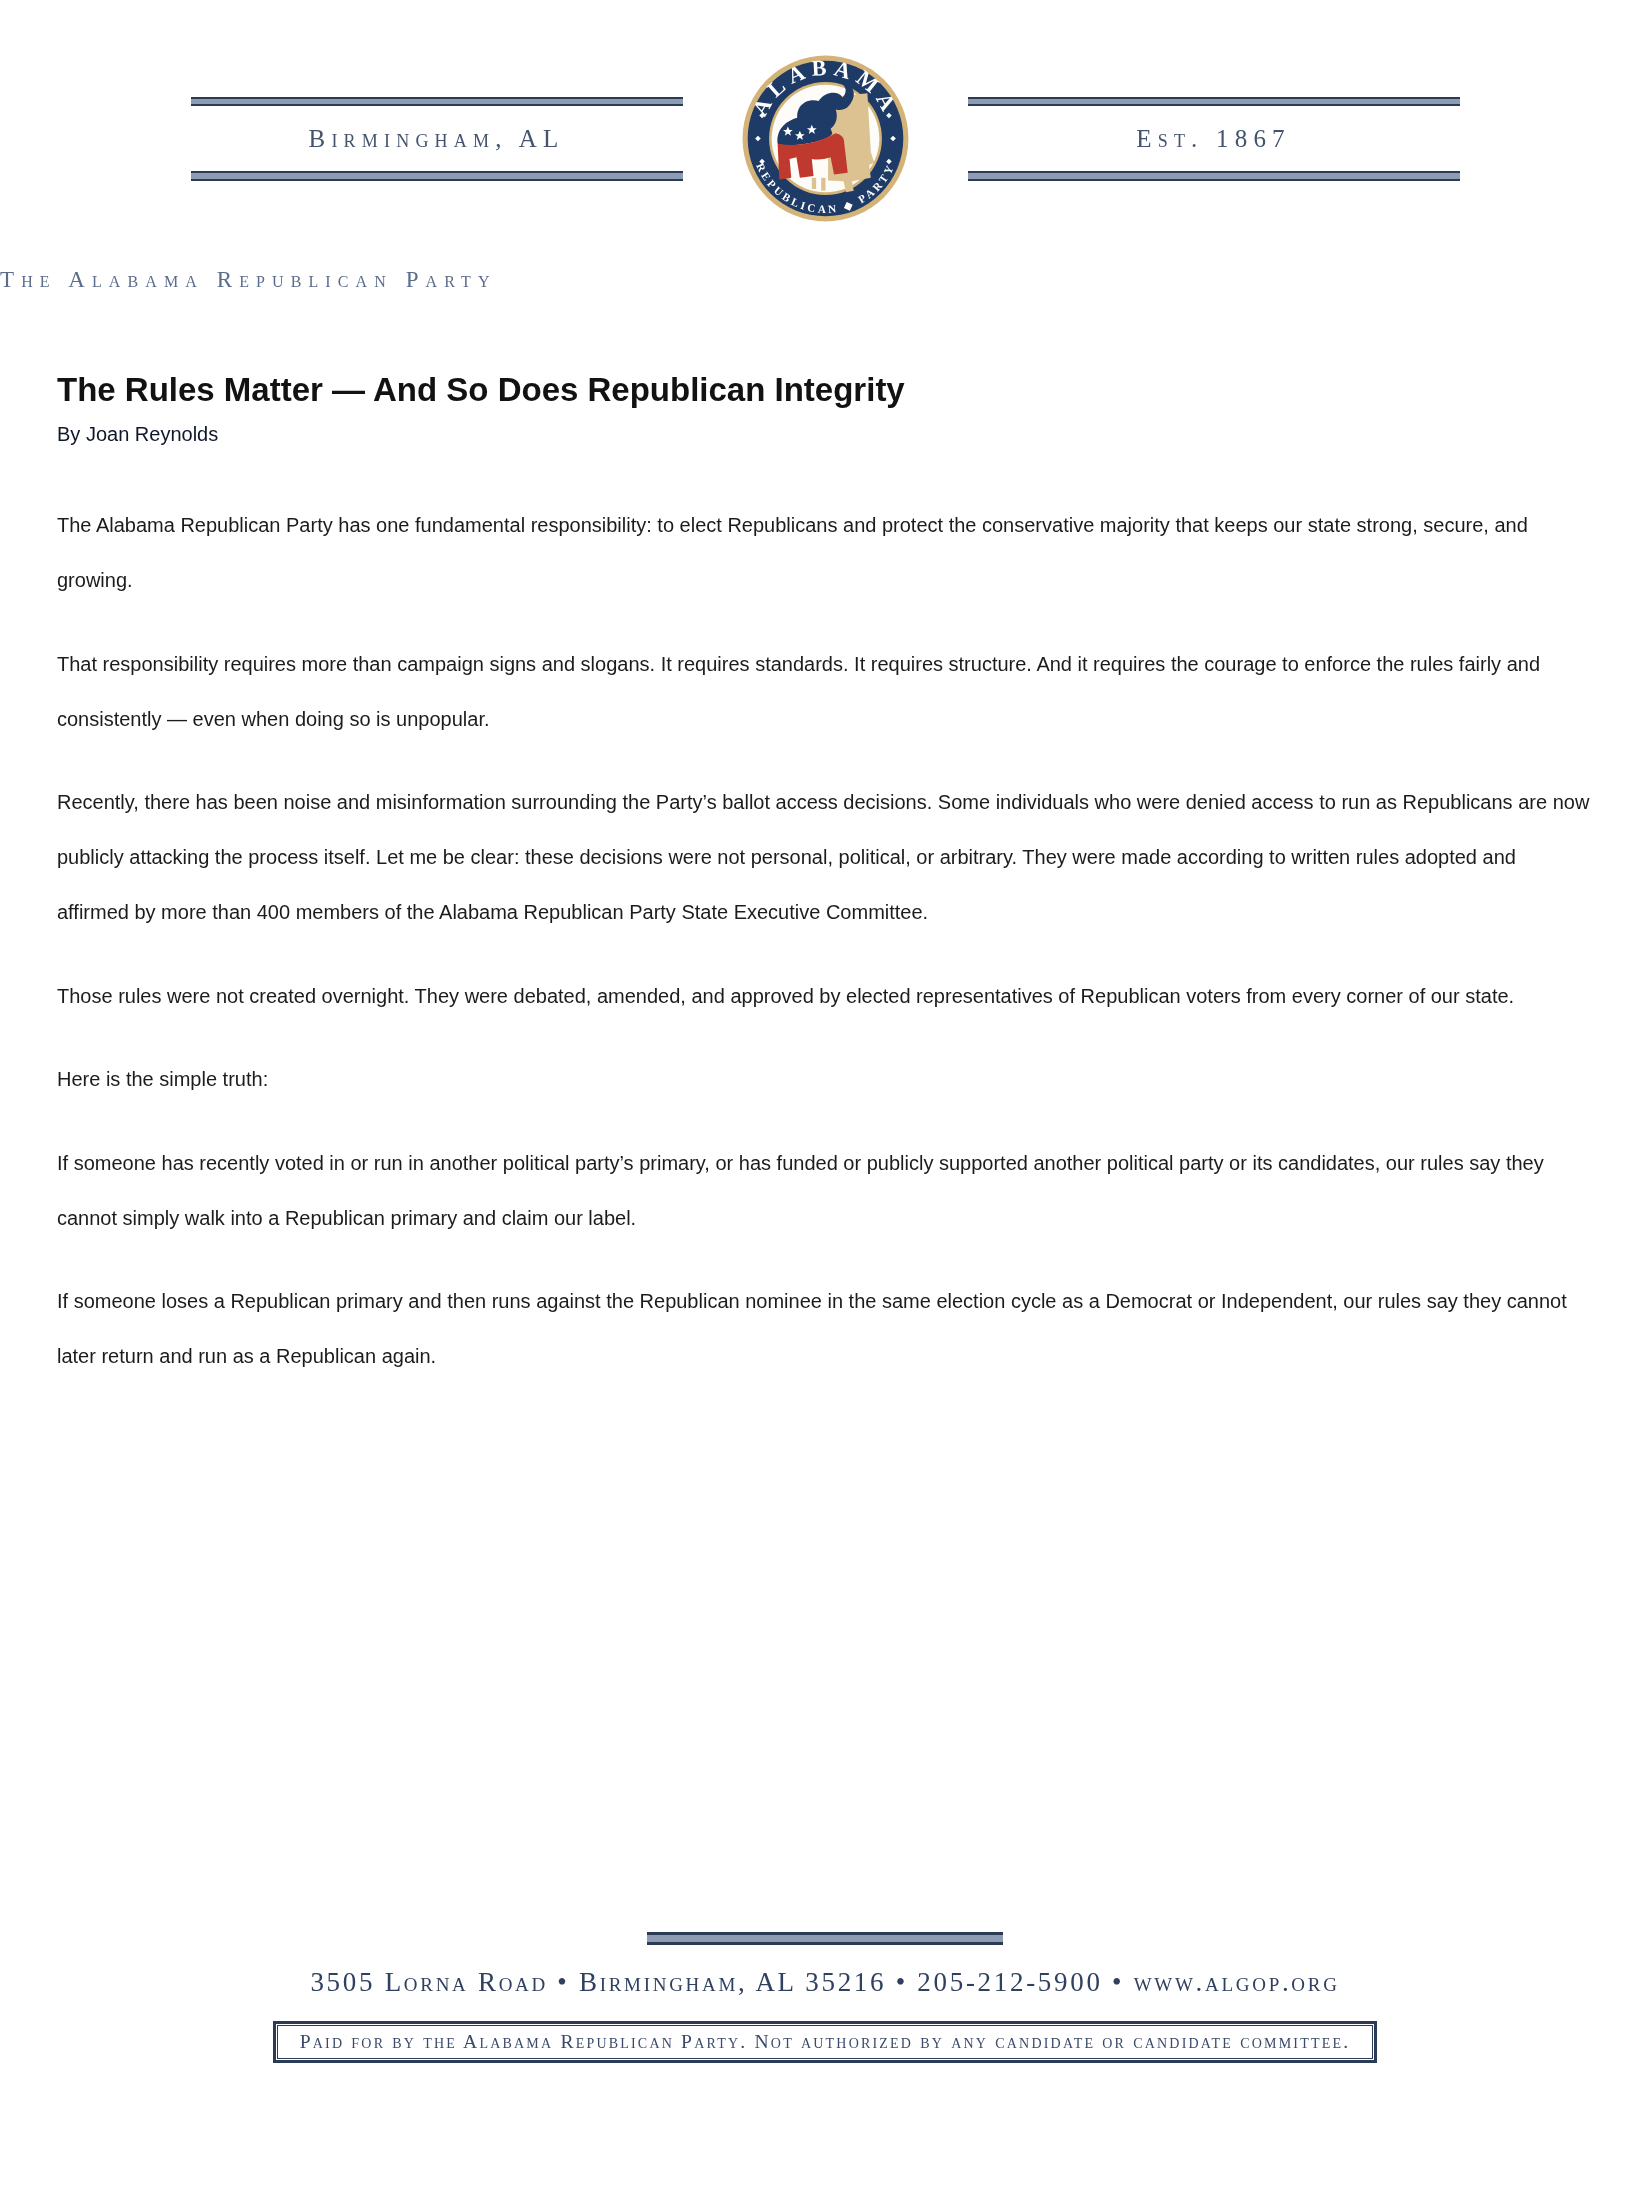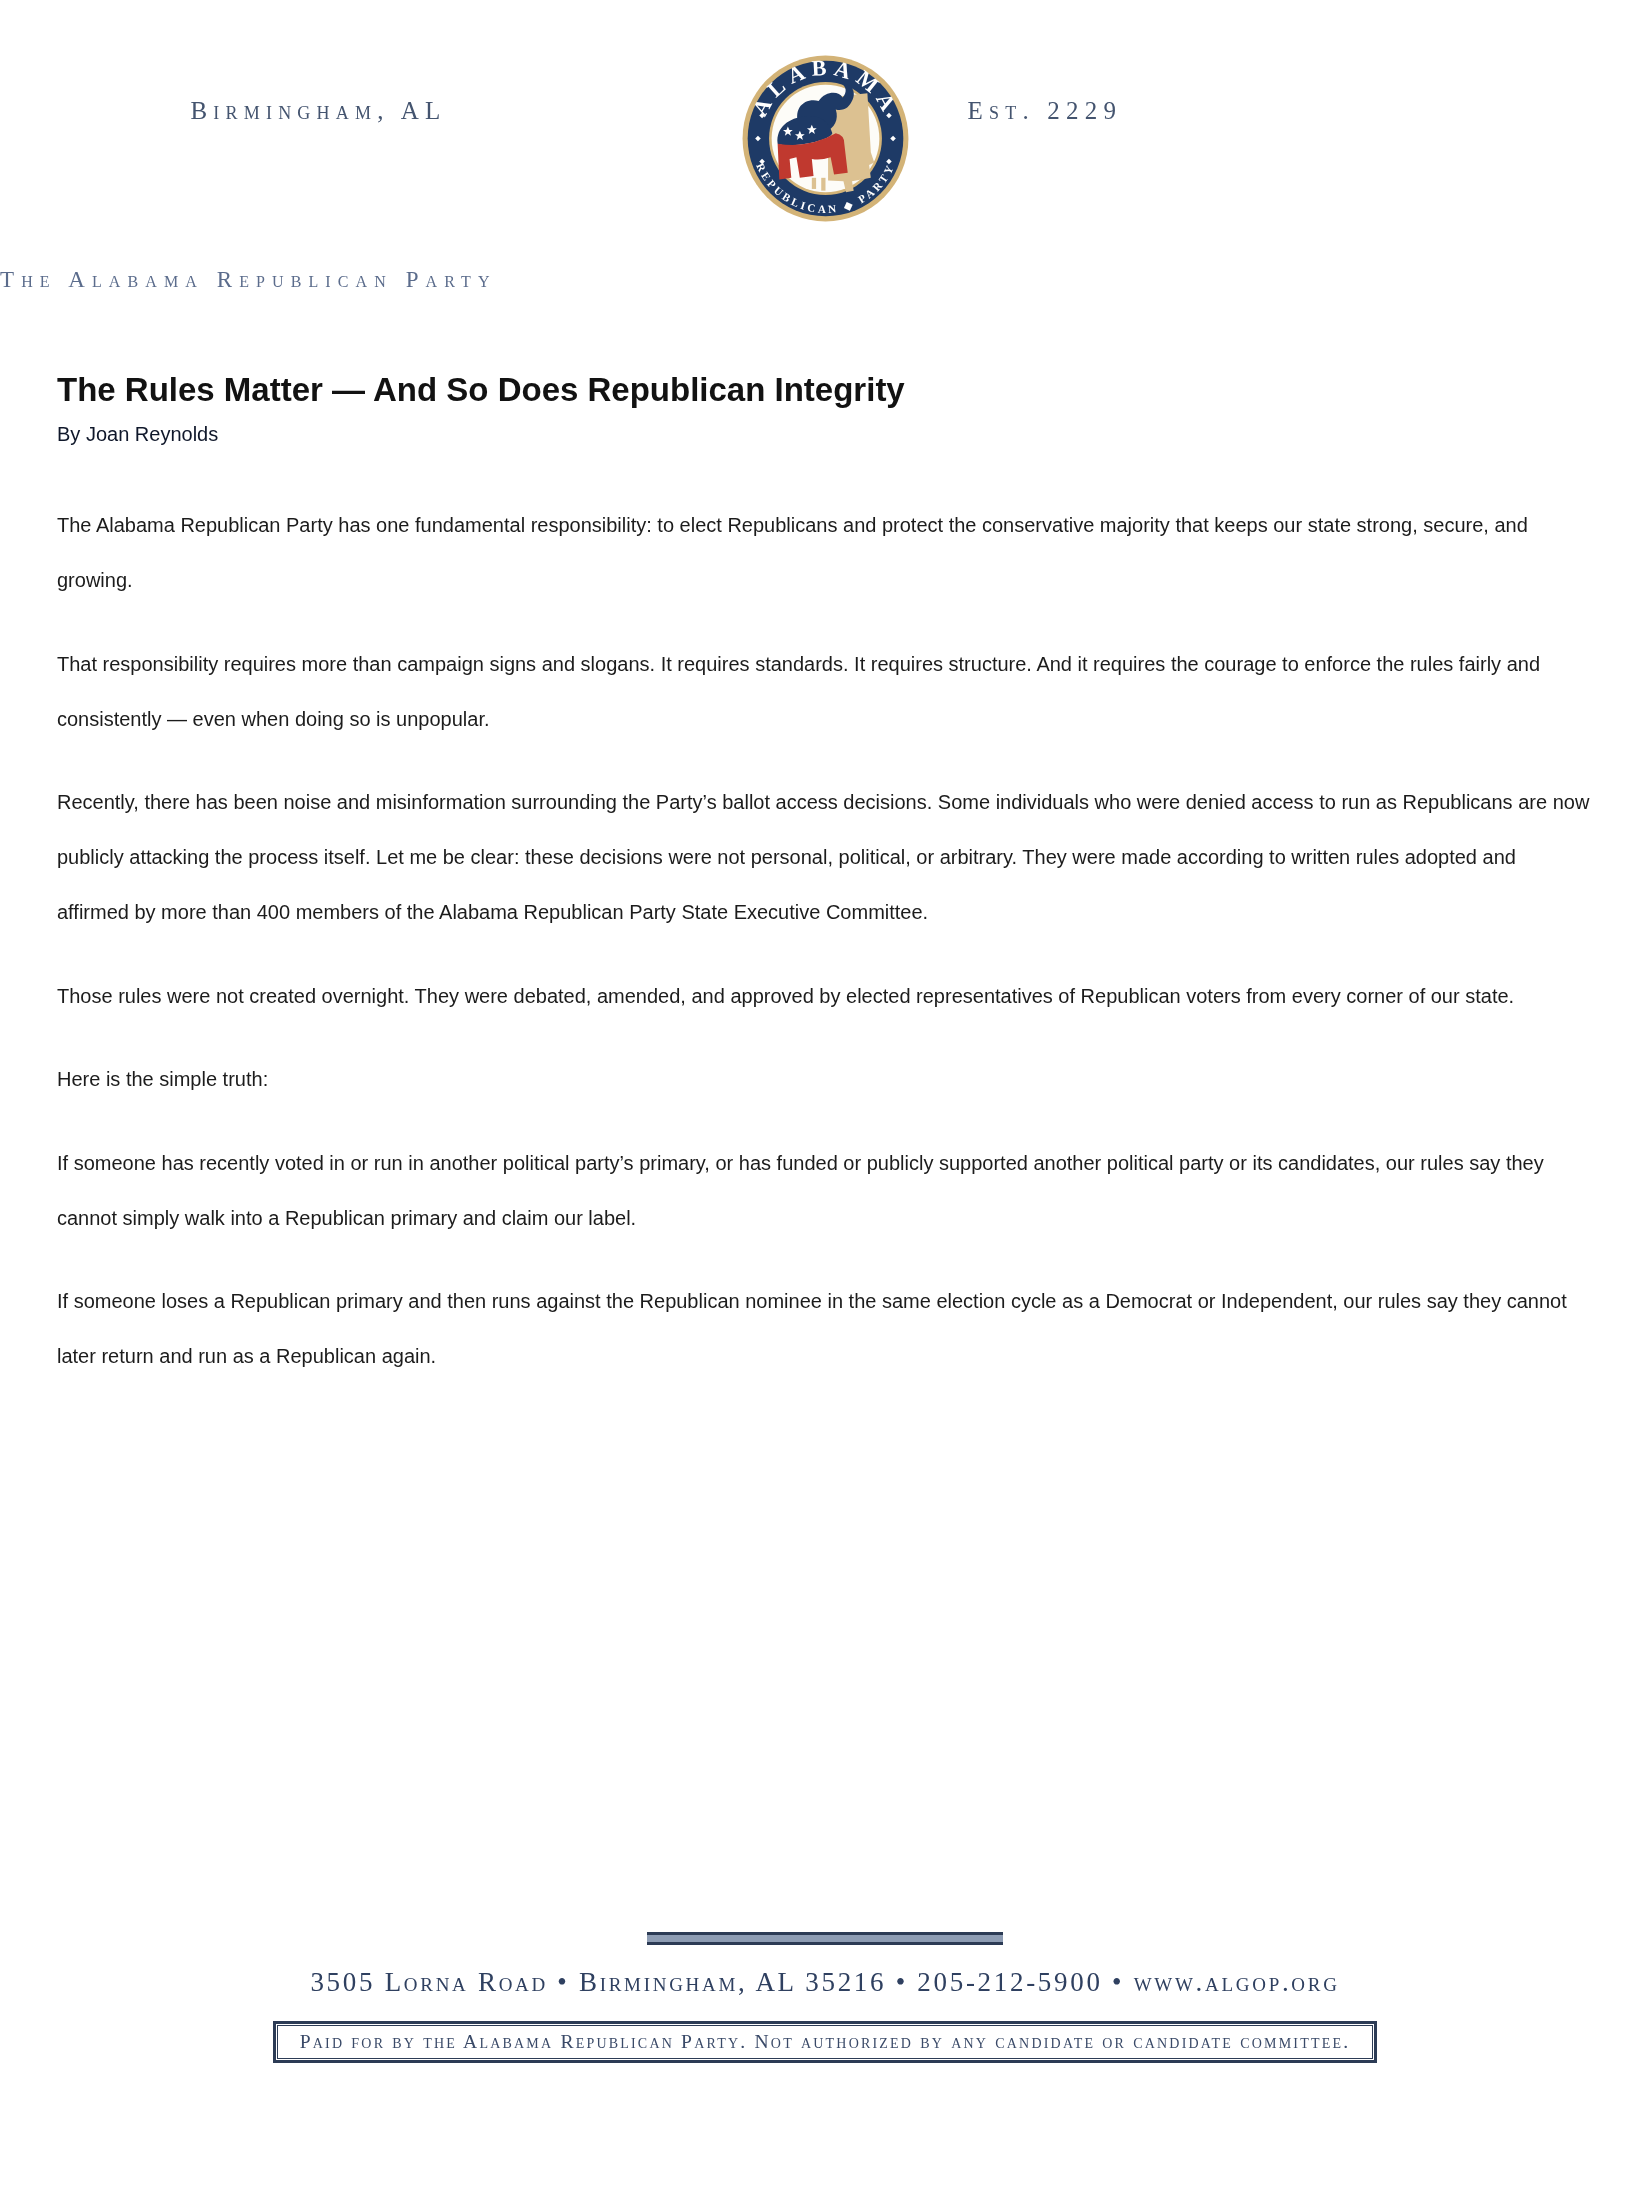--- a/index.html
+++ b/index.html
@@ -12,22 +12,22 @@
     position:relative; width:1650px; height:2202px; margin:0 auto;
     background:#ffffff; overflow:hidden;
     font-family:"Liberation Sans", sans-serif;
   }
   
   .header{
     display:flex; align-items:center; justify-content:center;
     gap:57px; padding-top:53px;
   }
   .banner{
-    width:492px; height:84px; display:flex; flex-direction:row;
-    box-sizing:border-box;
+    width:492px; height:84px; display:flex; flex-direction:column;
+    justify-content:space-between; box-sizing:border-box;
   }
   .rule{
     height:9.8px; box-sizing:border-box;
     background:var(--slate);
     border-top:2.7px solid var(--rule_dark);
     border-bottom:2.7px solid var(--rule_dark);
   }
   .banner-text{
     text-align:center;
     font-family:"Liberation Serif", serif;
@@ -139,21 +139,21 @@
       <text class="seal-text" font-size="26" letter-spacing="7">
         <textPath href="#arcTop" startOffset="50%" text-anchor="middle">ALABAMA</textPath>
       </text>
       <text class="seal-text" font-size="13" letter-spacing="3.5">
         <textPath href="#arcBot" startOffset="50%" text-anchor="middle">REPUBLICAN ◆ PARTY</textPath>
       </text>
     </svg>
 
     <div class="banner">
       <div class="rule"></div>
-      <div class="banner-text">Est. 2229</div>
+      <div class="banner-text">Est. 1867</div>
       <div class="rule"></div>
     </div>
   </div>
 
   <div class="org-line">The Alabama Republican Party</div>
 
   <div class="article">
     <h1>The Rules Matter — And So Does Republican Integrity</h1>
     <div class="byline">By Joan Reynolds</div>
     <div class="body">

